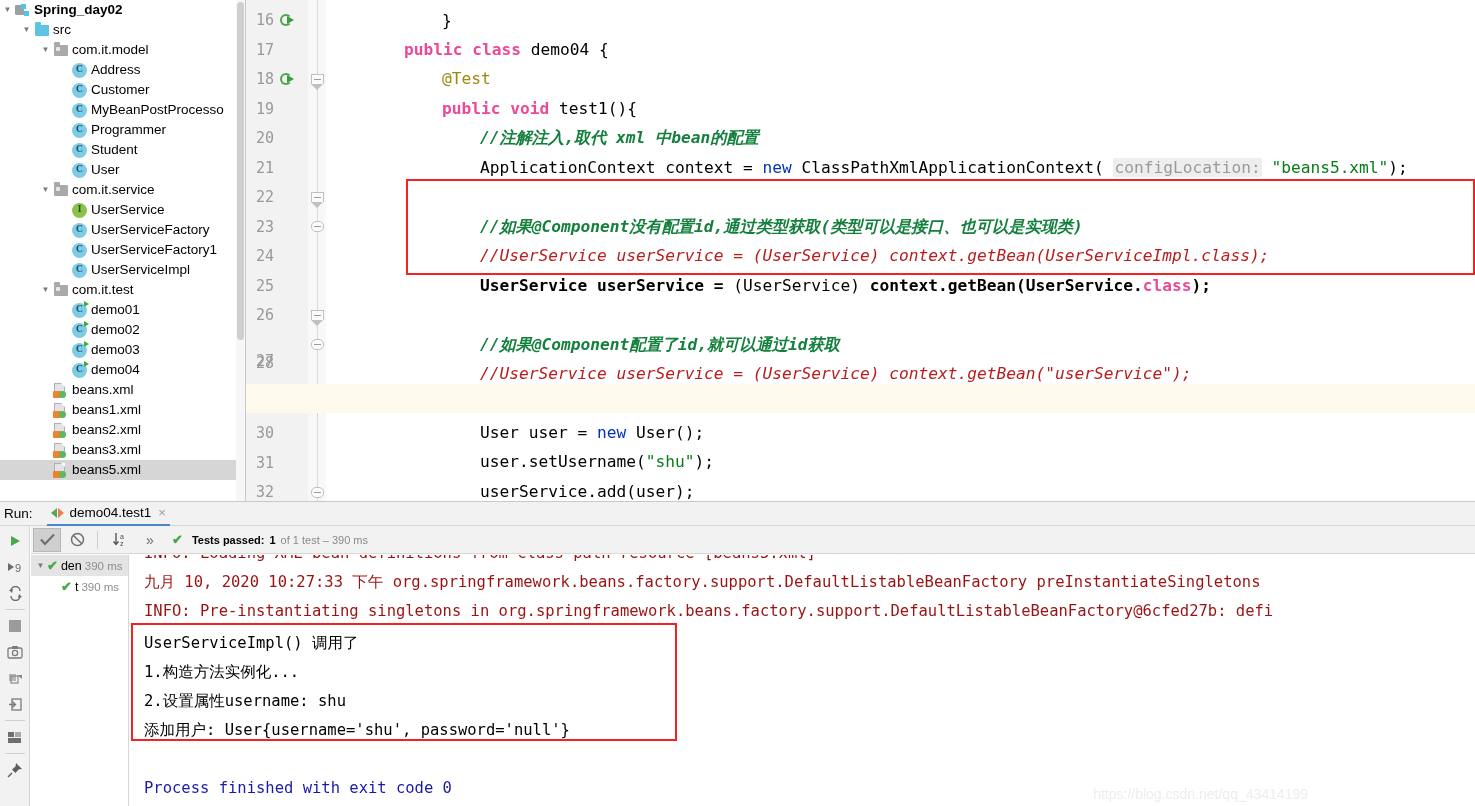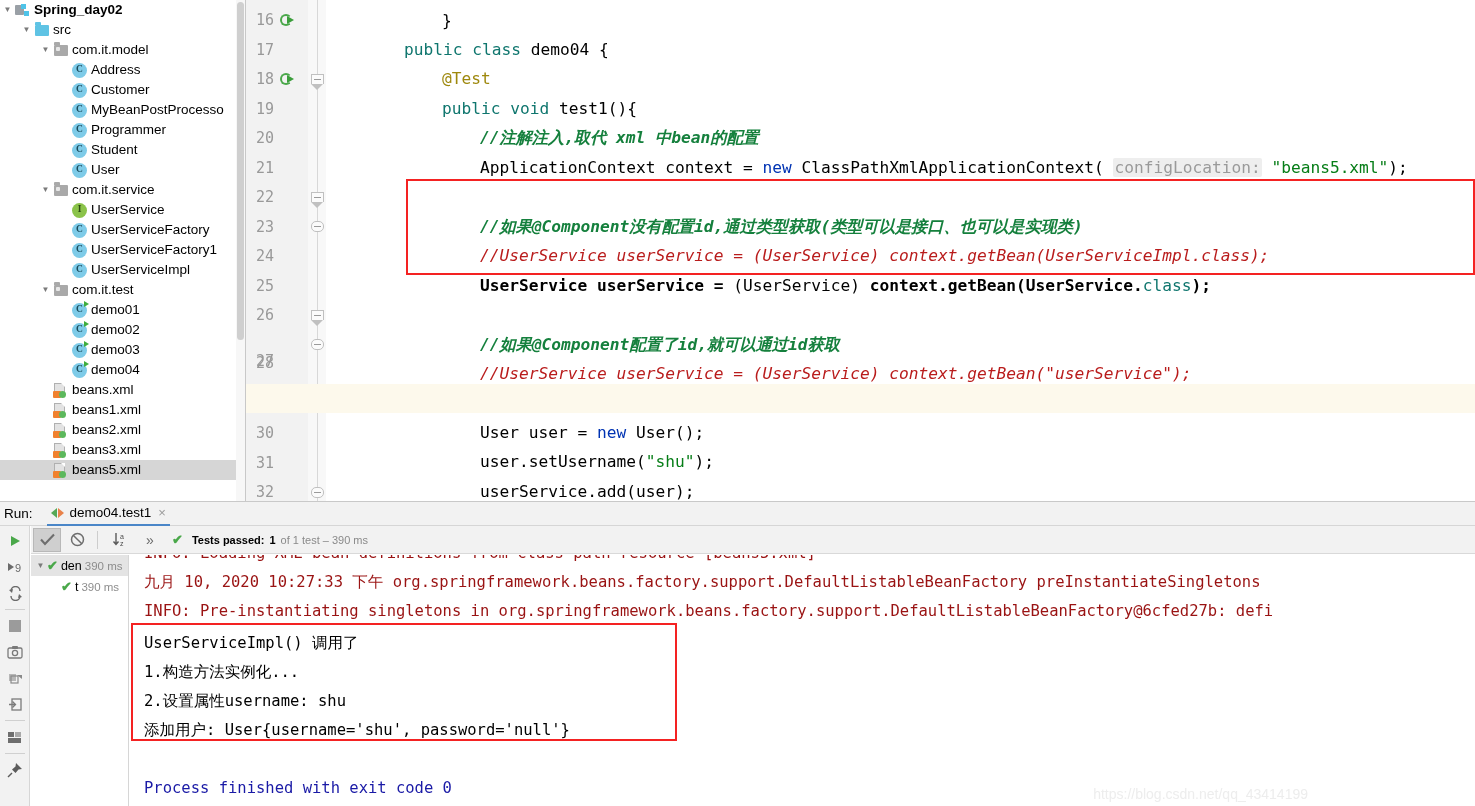--- a/index.html
+++ b/index.html
@@ -218,21 +218,21 @@
     font-size:16.2px;
   }
   .code-line {
     position:absolute; left:0; height:29.5px; line-height:29.5px;
     white-space:pre;
     color:#000;
   }
   .hl-line {
     position:absolute; left:-80px; right:0; height:29.5px; background:#fdf9ec;
   }
-  .kw { color:#0f766e; font-weight:normal; }
+  .kw { color:#ec4899; font-weight:bold; }
   .kw2 { color:#0033b3; }
   .anno { color:#9e880d; }
   .str { color:#067d17; }
   .cmt { color:#b91c1c; font-style:italic; }
   .cmt-b { color:#15803d; font-style:italic; font-weight:bold; }
   .param-hint {
     color:#9a9a9a; background:#eeeeee; font-style:normal;
     border-radius:2px; padding:0 1px;
   }
   .plain { color:#000; }

